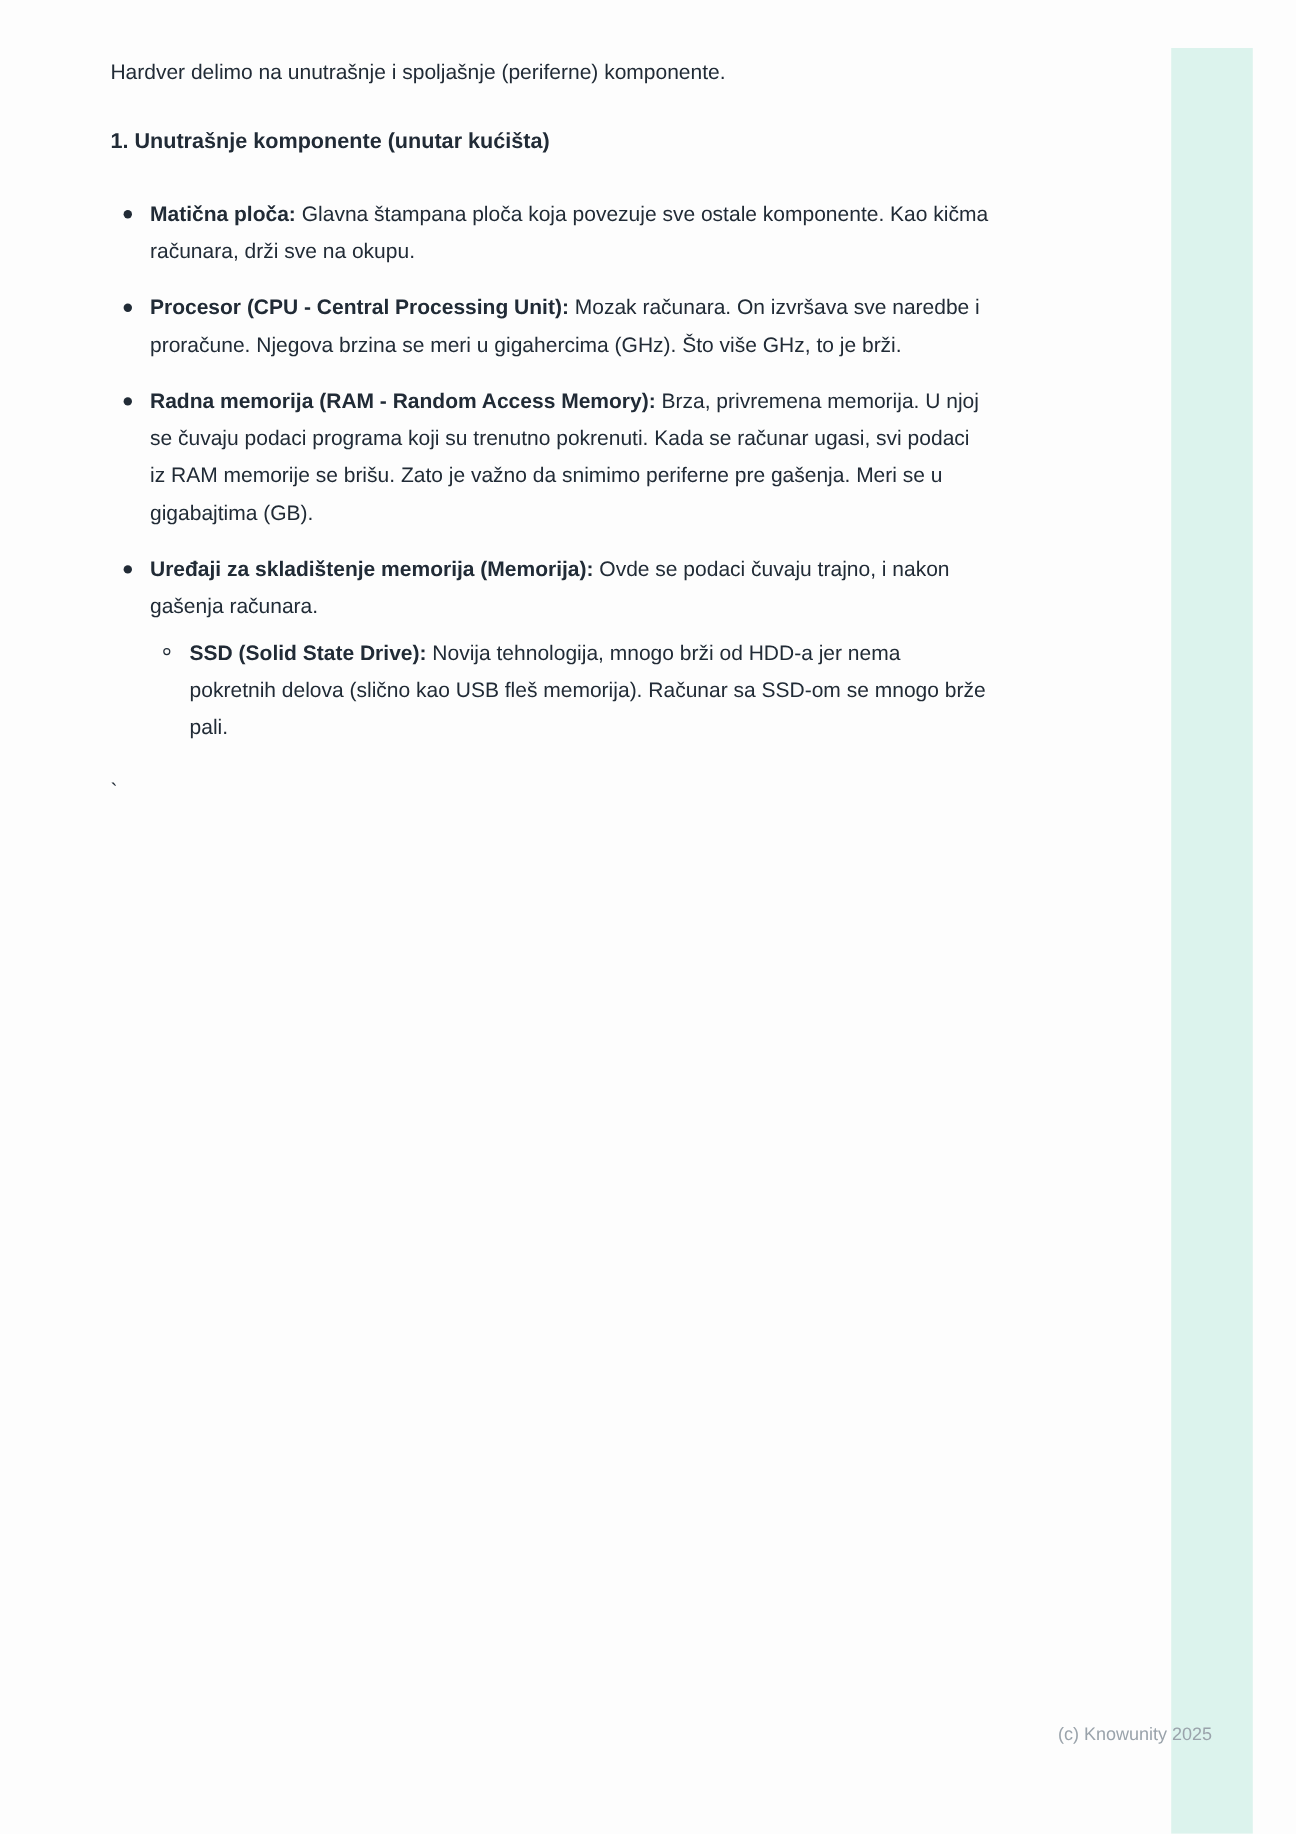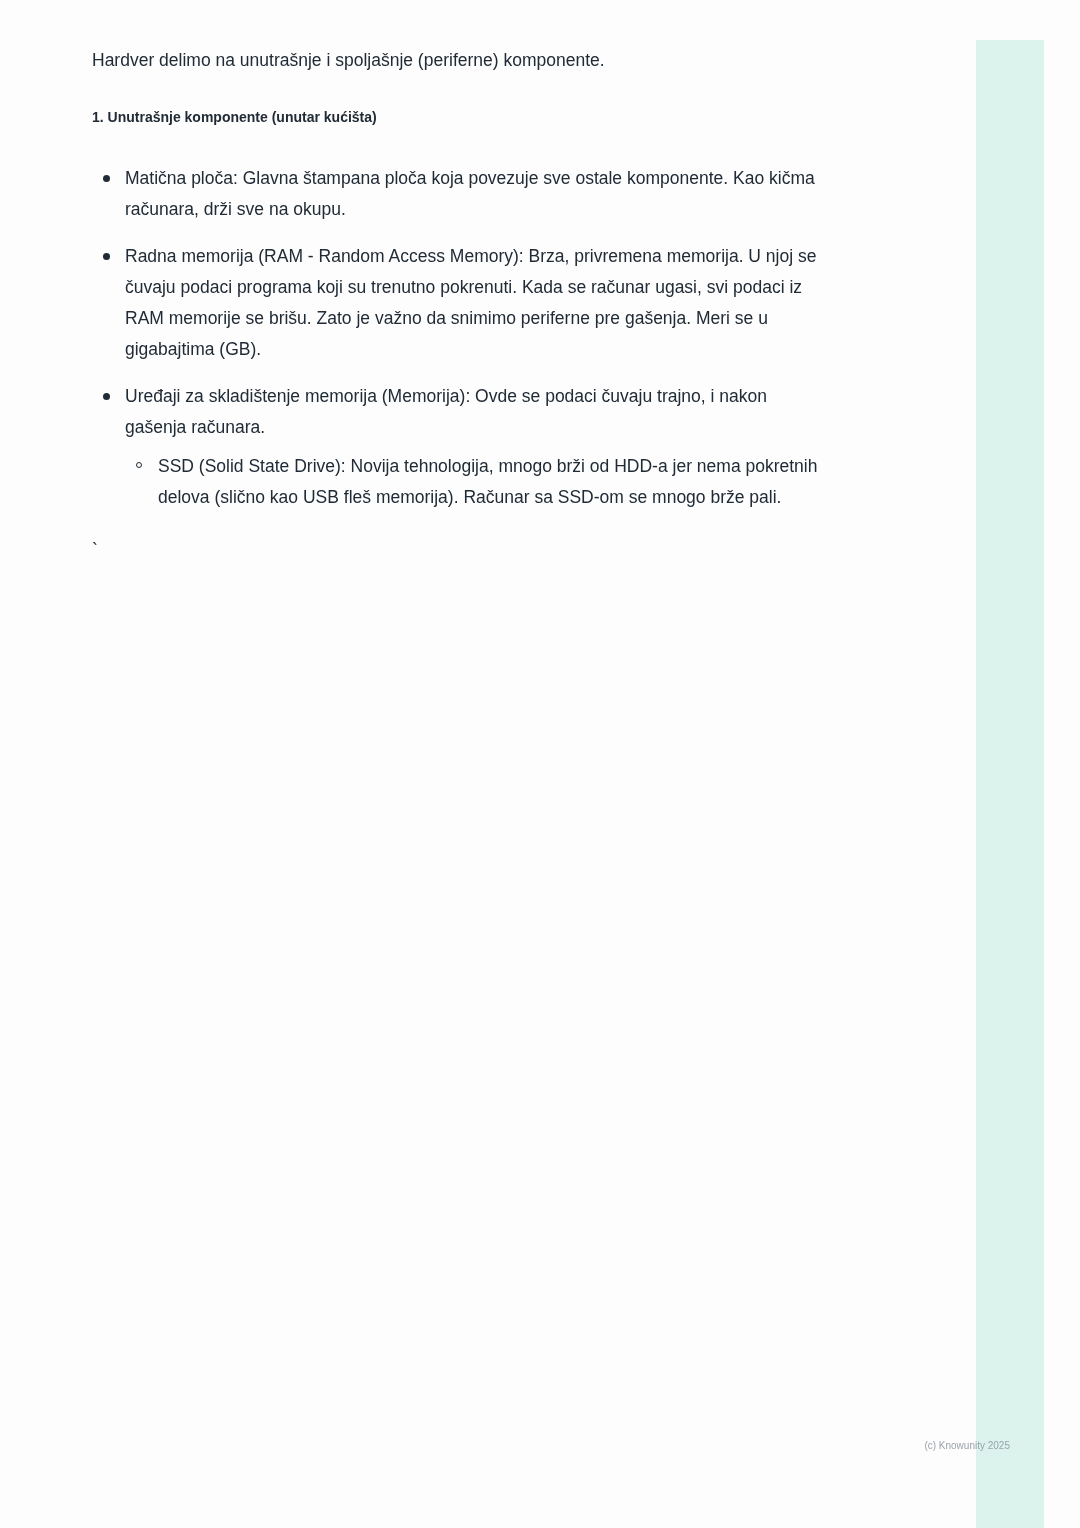--- a/index.html
+++ b/index.html
@@ -27,21 +27,21 @@
   .content{
     position:absolute;
     left:92px;top:45px;
     width:732px;
     font-size:17.5px;
     line-height:31px;
   }
   .intro{margin:0 0 26px 0;}
   .heading{
     margin:0 0 30px 0;
-    font-size:14px;
+    font-size:18px;
     line-height:31px;
     font-weight:bold;
   }
   .list{margin:0;}
   .li{
     position:relative;
     padding-left:33px;
     margin:0 0 16px 0;
   }
   .dot{
@@ -52,37 +52,37 @@
     background:var(--text);
   }
   .ring{
     position:absolute;
     left:11px;top:11px;
     width:6px;height:6px;
     border-radius:50%;
     border:1.6px solid var(--text);
     background:transparent;
   }
-  .lead{font-weight:normal;}
+  .lead{font-weight:bold;}
   .sublist{margin-top:8px;}
   .sub{
     position:relative;
     padding-left:33px;
     margin:0 0 14px 0;
   }
   .sub:last-child{margin-bottom:0;}
   .trailing{
     margin:22px 0 0 0;
     line-height:31px;
   }
   .footer{
     position:absolute;
     top:1437px;
     right:70px;
-    font-size:10px;
+    font-size:15px;
     line-height:18px;
     color:var(--footer);
   }
 </style>
 </head>
 <body>
 
 <div class="page">
 
   <div class="stripe"></div>
@@ -93,20 +93,24 @@
 
     <h2 class="heading">1. Unutrašnje komponente (unutar kućišta)</h2>
 
     <div class="list">
 
       <div class="li">
         <span class="dot"></span>
         <span class="lead">Matična ploča:</span><span> Glavna štampana ploča koja povezuje sve ostale komponente. Kao kičma računara, drži sve na okupu.</span>
       </div>
 
+      <div class="li">
+        <span class="dot"></span>
+        <span class="lead">Procesor (CPU - Central Processing Unit):</span><span> Mozak računara. On izvršava sve naredbe i proračune. Njegova brzina se meri u gigahercima (GHz). Što više GHz, to je brži.</span>
+      </div>
 
       <div class="li">
         <span class="dot"></span>
         <span class="lead">Radna memorija (RAM - Random Access Memory):</span><span> Brza, privremena memorija. U njoj se čuvaju podaci programa koji su trenutno pokrenuti. Kada se računar ugasi, svi podaci iz RAM memorije se brišu. Zato je važno da snimimo periferne pre gašenja. Meri se u gigabajtima (GB).</span>
       </div>
 
       <div class="li">
         <span class="dot"></span>
         <span class="lead">Uređaji za skladištenje memorija (Memorija):</span><span> Ovde se podaci čuvaju trajno, i nakon gašenja računara.</span>
 

